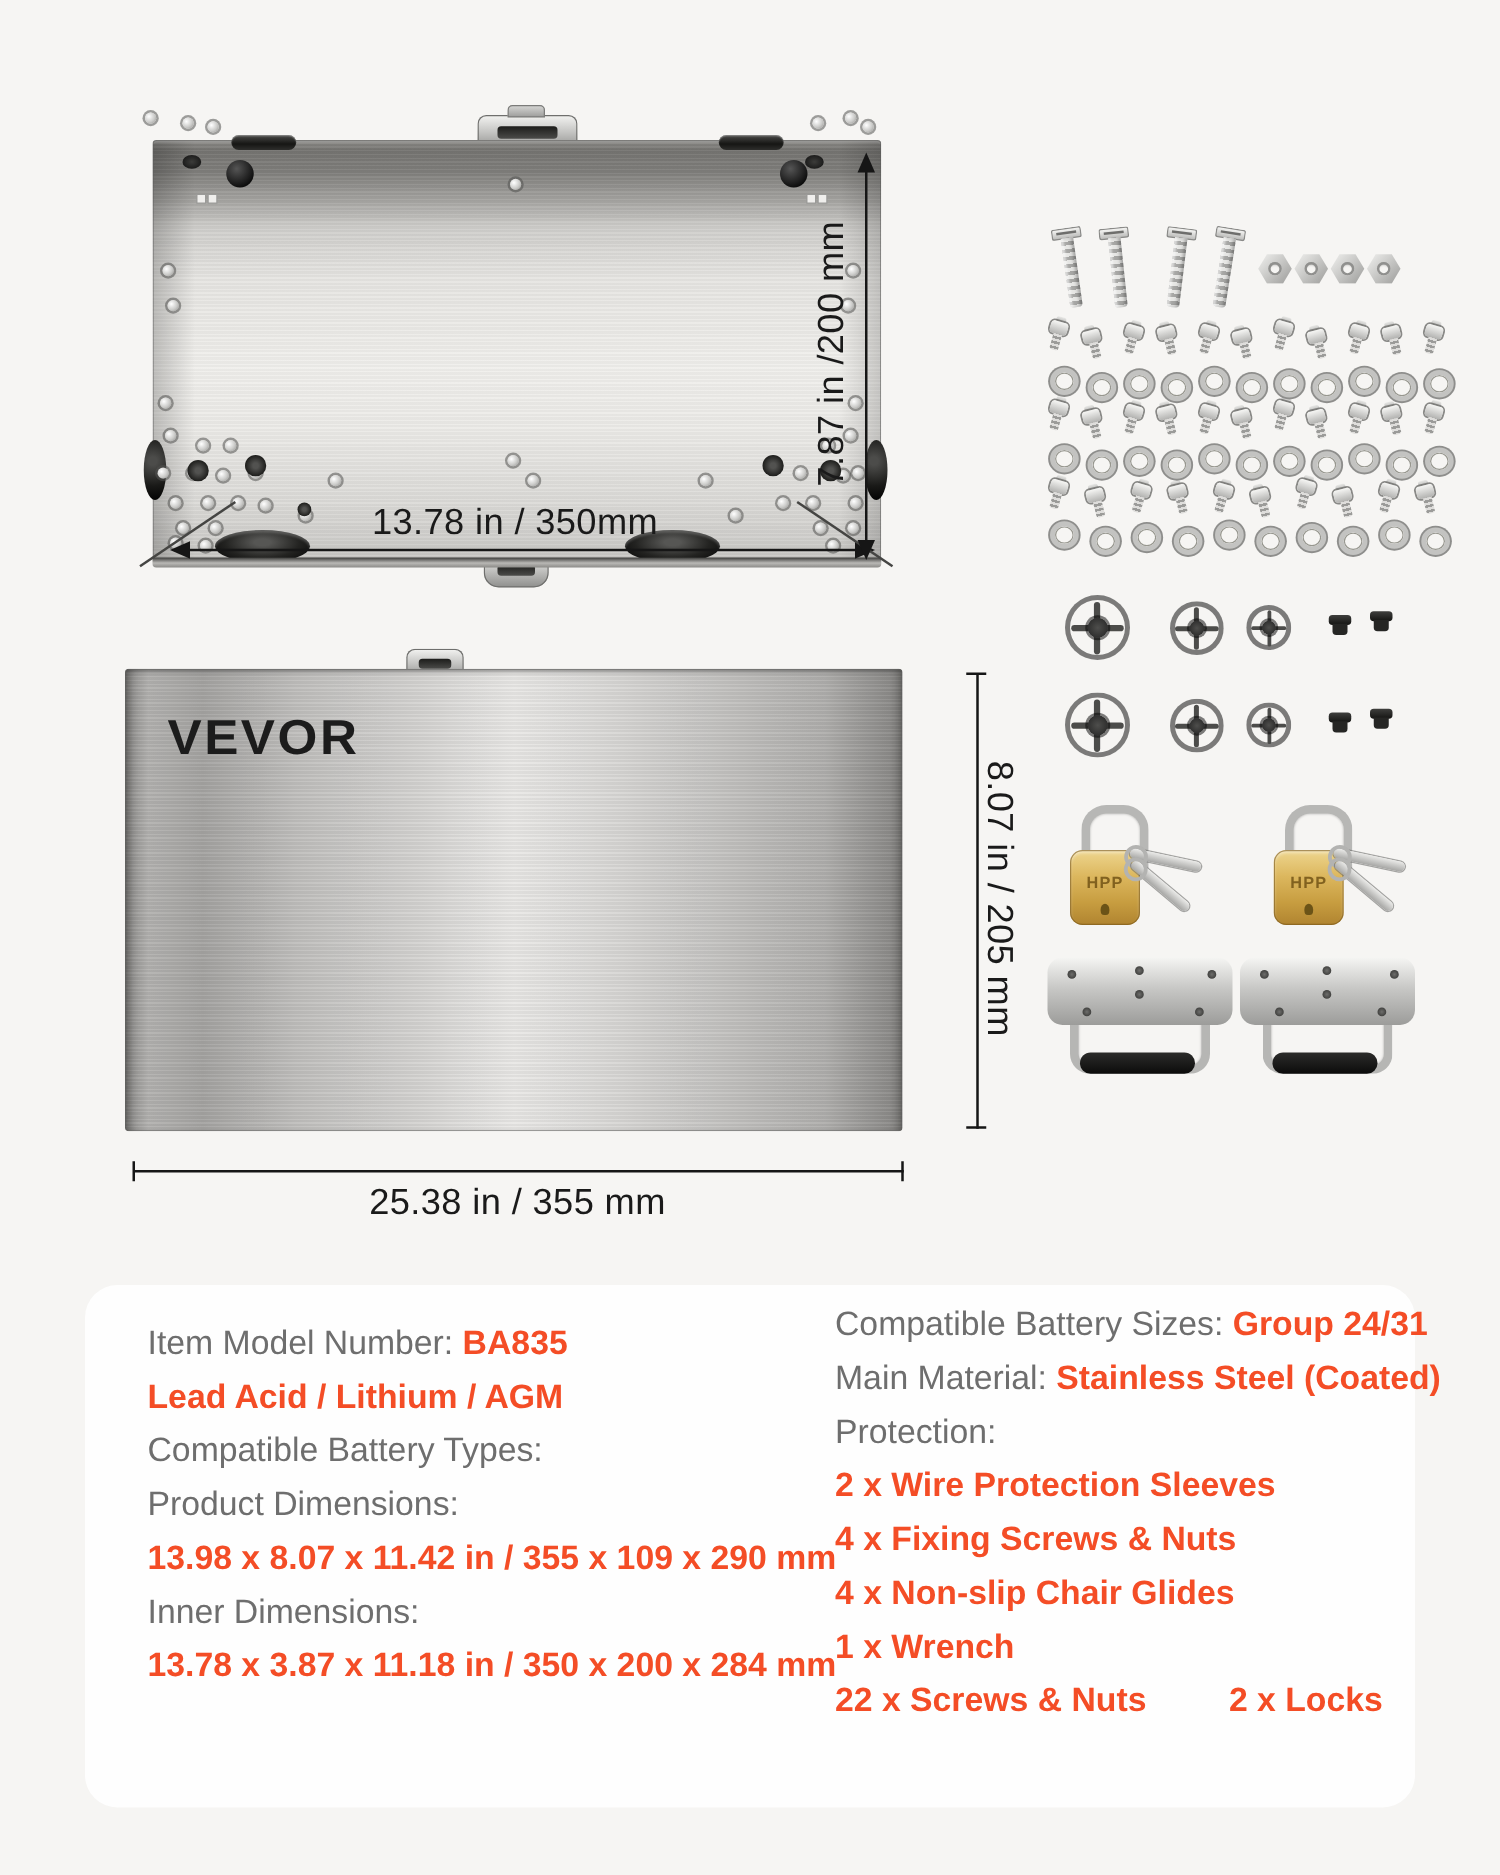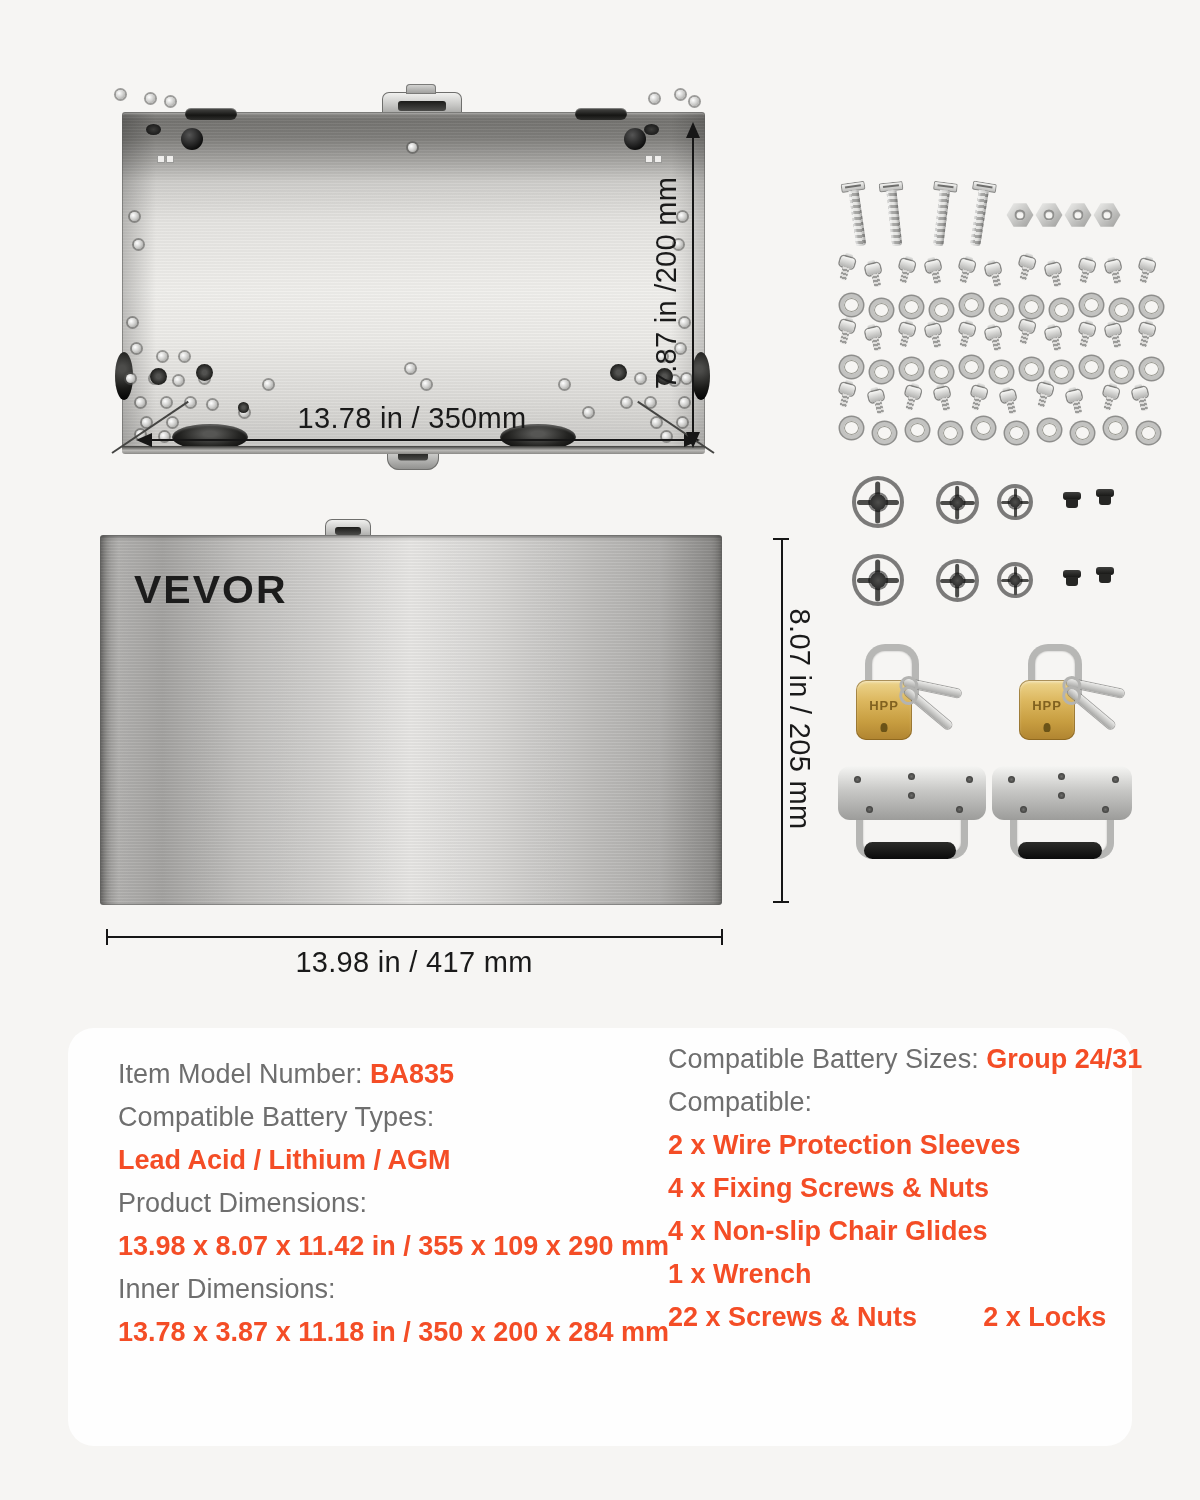--- a/index.html
+++ b/index.html
@@ -202,21 +202,21 @@
   <div class="abs clasp" style="left:325px;top:519px;width:46px;height:24px;">
       <span class="slot" style="width:26px;height:8px;"></span>
     </div>
   <div class="abs front-view">
     <div class="logo">VEVOR</div>
   </div>
 
   <div class="abs dline" style="left:107px;top:936px;width:616px;height:2px;"></div>
   <div class="abs dline" style="left:106px;top:929px;width:2px;height:16px;"></div>
   <div class="abs dline" style="left:721px;top:929px;width:2px;height:16px;"></div>
-  <div class="dim-label dlh-front">13.98 in / 417 mm</div>
+  <div class="dim-label dlh-front">25.38 in / 355 mm</div>
 
   <div class="abs dline" style="left:781px;top:539px;width:2px;height:364px;"></div>
   <div class="abs dline" style="left:773px;top:538px;width:16px;height:2px;"></div>
   <div class="abs dline" style="left:773px;top:901px;width:16px;height:2px;"></div>
   <div class="dim-label dlv-front">8.07 in / 205 mm</div>
 
   <div class="abs" id="hardware-layer" style="left:0;top:14px;width:100%;height:100%;border-radius:32px;">
       <div class="bolt" style="position: absolute; left: 845px; top: 168px; transform: rotate(-8deg);">
         <div class="bhead" style="position: absolute;"></div>
         <div class="bslot" style="position: absolute;"></div>
@@ -531,30 +531,31 @@
         <div class="hole" style="position: absolute; left: 28px; top: 40px;"></div>
         <div class="hole" style="position: absolute; left: 110px; top: 40px;"></div>
         <div class="hole" style="position: absolute; left: 66px; top: 26px;"></div>
       </div>
       <div class="latch-grip" style="position: absolute; left: 1018px; top: 828px; width: 84px;"></div>
     </div>
 
   <div class="abs spec-panel">
     <div class="spec-col spec-col-left">
       <div class="spec-row"><span class="spec-label">Item Model Number:  </span><span class="spec-value">BA835</span></div>
+      <div class="spec-row"><span class="spec-label"></span><span class="spec-value">Lead Acid / Lithium / AGM</span></div>
       <div class="spec-row"><span class="spec-label">Compatible Battery Types:</span><span class="spec-value"></span></div>
-      <div class="spec-row"><span class="spec-label"></span><span class="spec-value">Lead Acid / Lithium / AGM</span></div>
       <div class="spec-row"><span class="spec-label">Product Dimensions:</span><span class="spec-value"></span></div>
       <div class="spec-row"><span class="spec-label"></span><span class="spec-value">13.98 x 8.07 x 11.42 in / 355 x 109 x 290 mm</span></div>
       <div class="spec-row"><span class="spec-label">Inner Dimensions:</span><span class="spec-value"></span></div>
       <div class="spec-row"><span class="spec-label"></span><span class="spec-value">13.78 x 3.87 x 11.18 in / 350 x 200 x 284 mm</span></div>
     </div>
     <div class="spec-col spec-col-right">
       <div class="spec-row"><span class="spec-label">Compatible Battery Sizes: </span><span class="spec-value">Group 24/31</span></div>
-      <div class="spec-row"><span class="spec-label">Compatible:</span><span class="spec-value"></span></div>
+      <div class="spec-row"><span class="spec-label">Main Material: </span><span class="spec-value">Stainless Steel (Coated)</span></div>
+      <div class="spec-row"><span class="spec-label">Protection:</span><span class="spec-value"></span></div>
       <div class="spec-row"><span class="spec-label"></span><span class="spec-value">2 x Wire Protection Sleeves</span></div>
       <div class="spec-row"><span class="spec-label"></span><span class="spec-value">4 x Fixing Screws &amp; Nuts</span></div>
       <div class="spec-row"><span class="spec-label"></span><span class="spec-value">4 x Non-slip Chair Glides</span></div>
       <div class="spec-row"><span class="spec-label"></span><span class="spec-value">1 x Wrench</span></div>
       <div class="spec-row"><span class="spec-label"></span><span class="spec-value">22 x Screws &amp; Nuts</span><span class="spec-value spec-value-gap">2 x Locks</span></div>
     </div>
   </div>
 
 </div>
 

